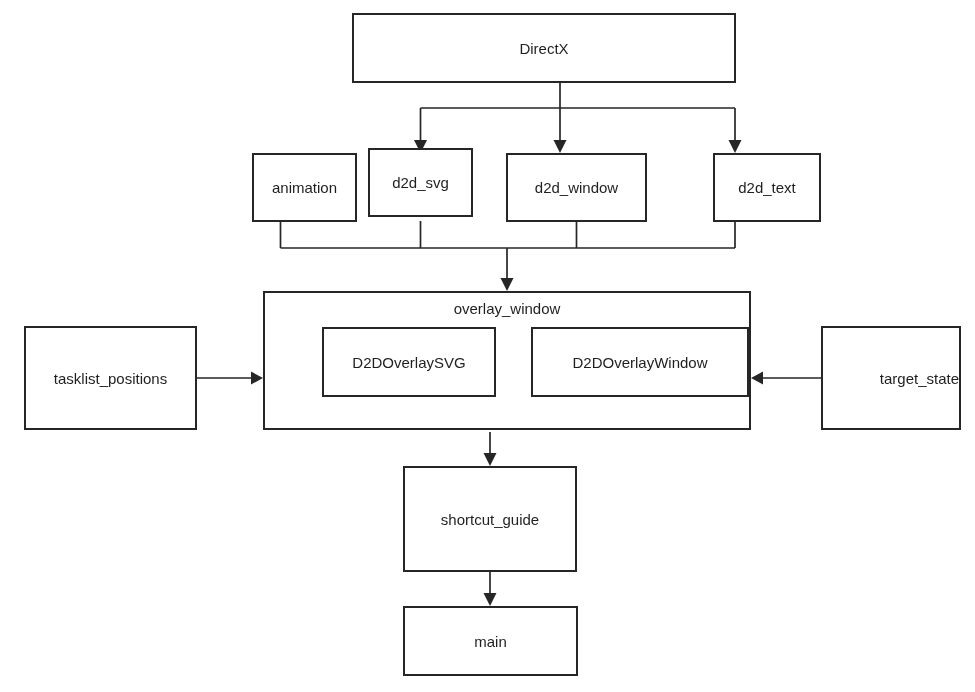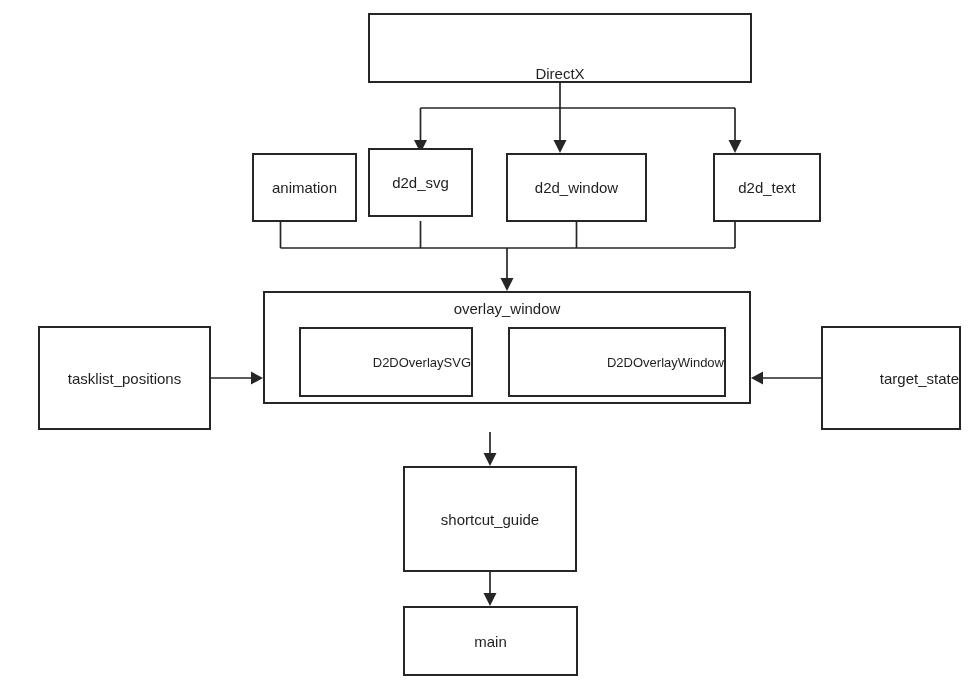--- a/index.html
+++ b/index.html
@@ -58,23 +58,24 @@
     font-size: 15px;
     color: var(--text, #1f1f1f);
   }
   .inner-node {
     position: absolute;
     box-sizing: border-box;
     border: 2px solid var(--line, #262626);
     background: var(--node-fill, #ffffff);
     display: flex;
     align-items: center;
-    justify-content: flex-end;
-    font-size: 13px;
+    justify-content: center;
+    font-size: 15px;
     color: var(--text, #1f1f1f);
+    margin-left: 23px;
   }
 </style>
 </head>
 <body>
 
 <div class="canvas">
 
   <svg class="edges-svg" viewBox="0 0 975 692" xmlns="http://www.w3.org/2000/svg">
 
     <g>
@@ -123,51 +124,51 @@
       <path d="M490,432 V453"></path>
       <polygon points="483.5,453 496.5,453 490,466"></polygon>
     </g>
 
     <g>
       <path d="M490,572 V593"></path>
       <polygon points="483.5,593 496.5,593 490,606"></polygon>
     </g>
   </svg>
 
-  <div class="node" style="left:368px; top:13px; width:384px; height:70px;align-items:flex-end;">
+  <div class="node" style="left:352px; top:13px; width:384px; height:70px;">
     <span class="lbl">DirectX</span>
   </div>
 
   <div class="node" style="left:228px; top:153px; width:105px; height:69px;margin-left:24px;">
     <span class="lbl">animation</span>
   </div>
 
   <div class="node" style="left:368px; top:148px; width:105px; height:69px;">
     <span class="lbl">d2d_svg</span>
   </div>
 
   <div class="node" style="left:506px; top:153px; width:141px; height:69px;">
     <span class="lbl">d2d_window</span>
   </div>
 
   <div class="node" style="left:681px; top:153px; width:108px; height:69px;margin-left:32px;">
     <span class="lbl">d2d_text</span>
   </div>
 
-  <div class="node container-node" style="left:263px; top:291px; width:488px; height:113px;">
+  <div class="node container-node" style="left:263px; top:291px; width:488px; height:139px;">
     <div class="container-title">overlay_window</div>
     <div class="inner-node" style="left:34px; top:34px; width:174px; height:70px;">
       <span class="lbl">D2DOverlaySVG</span>
     </div>
     <div class="inner-node" style="left:243px; top:34px; width:218px; height:70px;">
       <span class="lbl">D2DOverlayWindow</span>
     </div>
   </div>
 
-  <div class="node" style="left:38px; top:326px; width:173px; height:104px;">
+  <div class="node" style="left:24px; top:326px; width:173px; height:104px;">
     <span class="lbl">tasklist_positions</span>
   </div>
 
   <div class="node" style="left:821px; top:326px; width:140px; height:104px;justify-content:flex-end;">
     <span class="lbl">target_state</span>
   </div>
 
   <div class="node" style="left:403px; top:606px; width:175px; height:70px;">
     <span class="lbl">main</span>
   </div>

